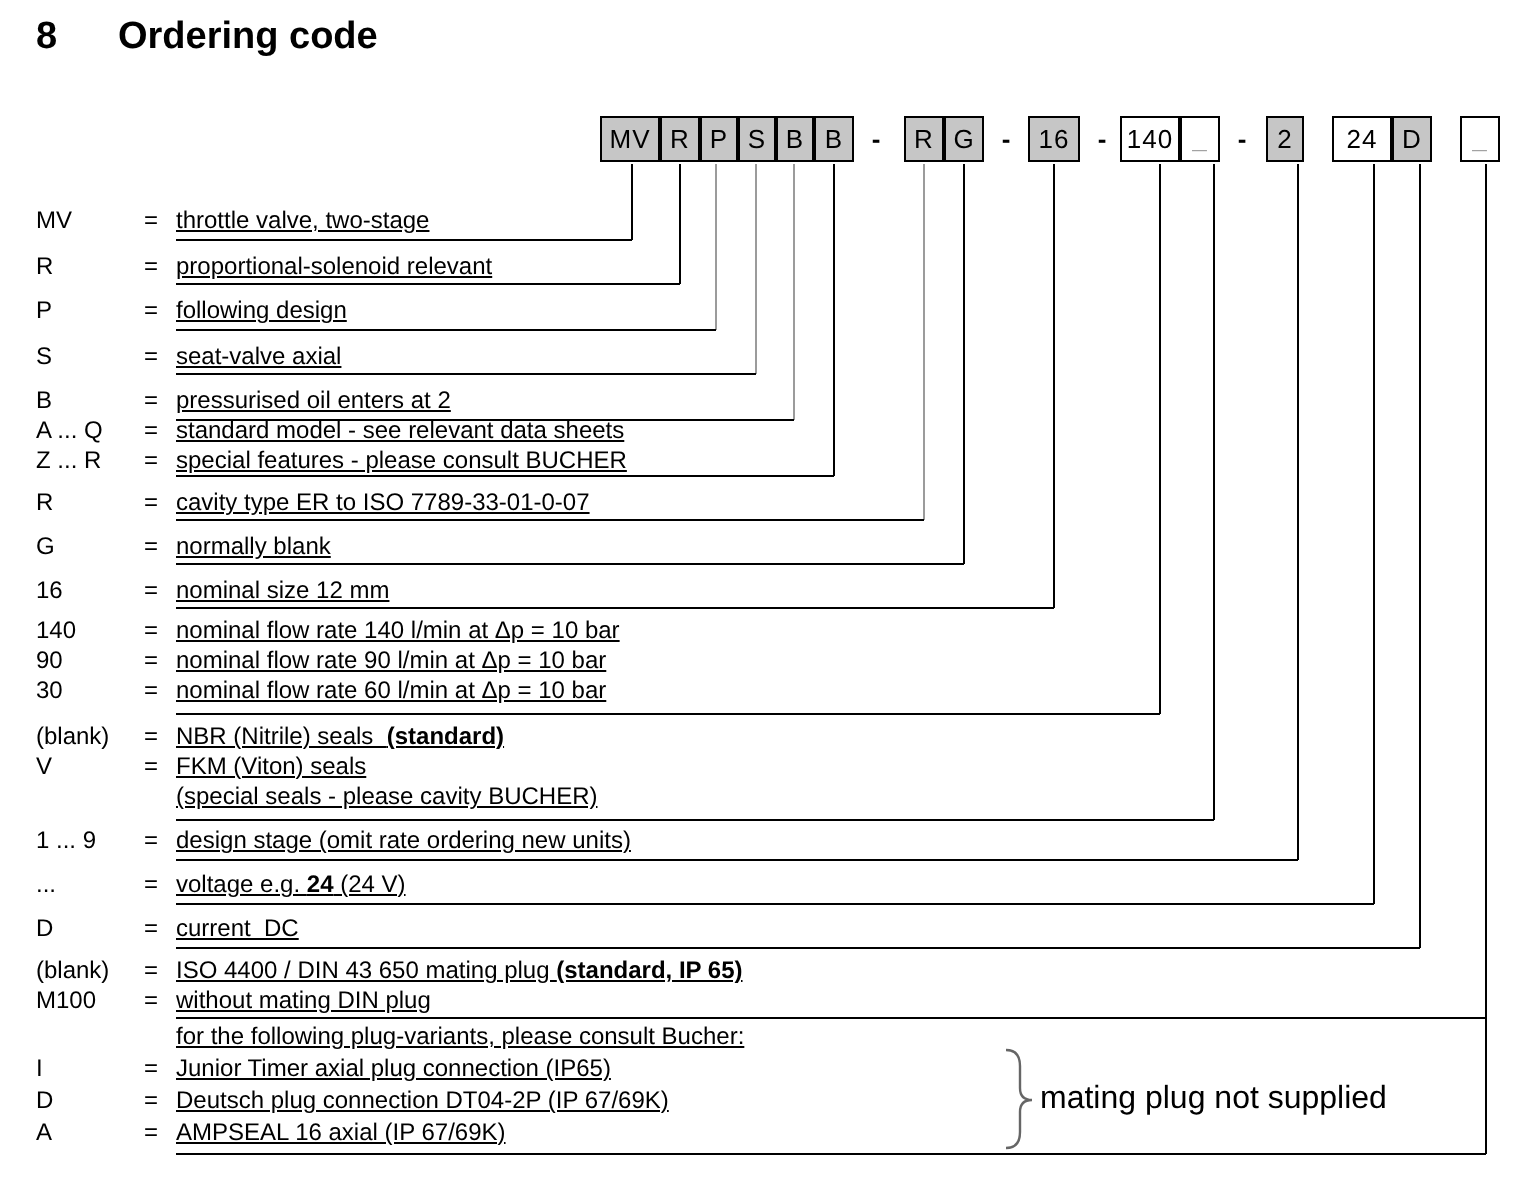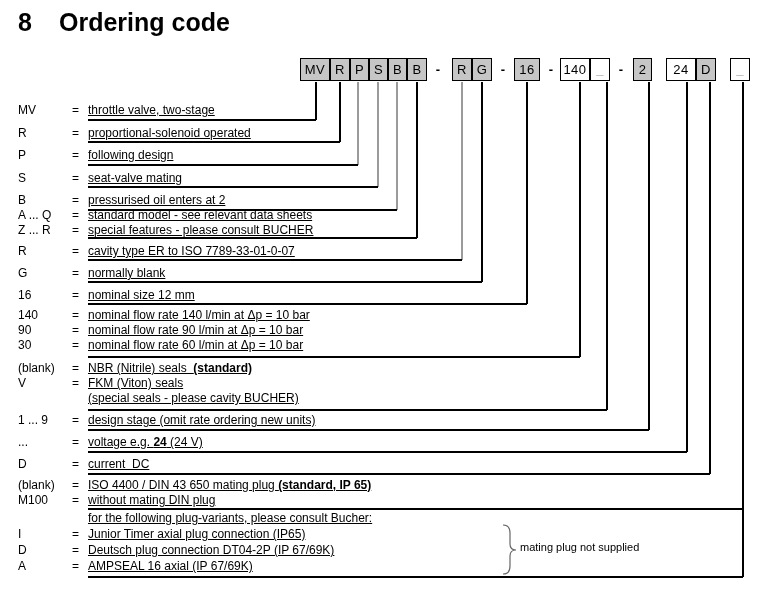--- a/index.html
+++ b/index.html
@@ -1,33 +1,33 @@
 <!DOCTYPE html>
 <html><head>
 <meta charset="utf-8">
 <style>
   html,body{margin:0;padding:0;background:#fff;}
   .stage{position:relative;width:763px;height:602px;background:#ffffff;overflow:hidden;
          font-family:"Liberation Sans",sans-serif;color:#000;}
-  .title{position:absolute;top:8px;left:18px;font-size:25px;font-weight:bold;}
+  .title{position:absolute;top:8px;left:18px;font-size:19px;font-weight:bold;}
   .title .num{display:inline-block;width:41px;}
   .box{position:absolute;top:58px;height:23px;box-sizing:border-box;border:1.5px solid #000;
        display:flex;align-items:center;justify-content:center;font-size:13px;letter-spacing:.5px;}
   .box.gray{background:#c6c6c6;}
   .box.white{background:#ffffff;}
   .box.white-muted{background:#ffffff;color:#8f8f8f;font-weight:bold;}
   .dash{position:absolute;top:58px;height:23px;display:flex;align-items:center;justify-content:center;
         font-size:13px;font-weight:bold;}
   .row{position:absolute;left:0;height:14px;font-size:12px;line-height:13px;white-space:pre;}
   .row .code{position:absolute;left:18px;}
   .row .eq{position:absolute;left:72px;}
   .row .desc{position:absolute;left:88px;text-decoration:underline;}
   .b{font-weight:bold;}
   svg.wires{position:absolute;left:0;top:0;pointer-events:none;}
-  .brace-note{position:absolute;left:520px;top:541px;font-size:11px;white-space:pre;}
+  .brace-note{position:absolute;left:520px;top:541px;font-size:16px;white-space:pre;}
 </style>
 </head>
 <body>
 
 <div class="stage">
 
   <div class="title">
     <span class="num">8</span><span>Ordering code</span>
   </div>
 
@@ -88,23 +88,23 @@
       <span class="box white-muted" style="left: 590px; width: 20px;">_</span>
       <span class="dash" style="left: 613px; width: 16px;">-</span>
       <span class="box gray" style="left: 633px; width: 19px;">2</span>
       <span class="box white" style="left: 666px; width: 30px;">24</span>
       <span class="box gray" style="left: 696px; width: 20px;">D</span>
       <span class="box white-muted" style="left: 730px; width: 20px;">_</span>
     </div>
 
   <div id="legend">
       <div class="row" style="top: 104px;"><span class="code">MV</span><span class="eq">=</span><span class="desc"><span>throttle valve, two-stage</span></span></div>
-      <div class="row" style="top: 127px;"><span class="code">R</span><span class="eq">=</span><span class="desc"><span>proportional-solenoid operated</span></span></div>
+      <div class="row" style="top: 127px;"><span class="code">R</span><span class="eq">=</span><span class="desc"><span>proportional-solenoid relevant</span></span></div>
       <div class="row" style="top: 149px;"><span class="code">P</span><span class="eq">=</span><span class="desc"><span>following design</span></span></div>
-      <div class="row" style="top: 172px;"><span class="code">S</span><span class="eq">=</span><span class="desc"><span>seat-valve mating</span></span></div>
+      <div class="row" style="top: 172px;"><span class="code">S</span><span class="eq">=</span><span class="desc"><span>seat-valve axial</span></span></div>
       <div class="row" style="top: 194px;"><span class="code">B</span><span class="eq">=</span><span class="desc"><span>pressurised oil enters at 2</span></span></div>
       <div class="row" style="top: 209px;"><span class="code">A ... Q</span><span class="eq">=</span><span class="desc"><span>standard model - see relevant data sheets</span></span></div>
       <div class="row" style="top: 224px;"><span class="code">Z ... R</span><span class="eq">=</span><span class="desc"><span>special features - please consult BUCHER</span></span></div>
       <div class="row" style="top: 245px;"><span class="code">R</span><span class="eq">=</span><span class="desc"><span>cavity type ER to ISO 7789-33-01-0-07</span></span></div>
       <div class="row" style="top: 267px;"><span class="code">G</span><span class="eq">=</span><span class="desc"><span>normally blank</span></span></div>
       <div class="row" style="top: 289px;"><span class="code">16</span><span class="eq">=</span><span class="desc"><span>nominal size 12 mm</span></span></div>
       <div class="row" style="top: 309px;"><span class="code">140</span><span class="eq">=</span><span class="desc"><span>nominal flow rate 140 l/min at Δp = 10 bar</span></span></div>
       <div class="row" style="top: 324px;"><span class="code">90</span><span class="eq">=</span><span class="desc"><span>nominal flow rate 90 l/min at Δp = 10 bar</span></span></div>
       <div class="row" style="top: 339px;"><span class="code">30</span><span class="eq">=</span><span class="desc"><span>nominal flow rate 60 l/min at Δp = 10 bar</span></span></div>
       <div class="row" style="top: 362px;"><span class="code">(blank)</span><span class="eq">=</span><span class="desc"><span>NBR (Nitrile) seals  </span><span class="b">(standard)</span></span></div>

